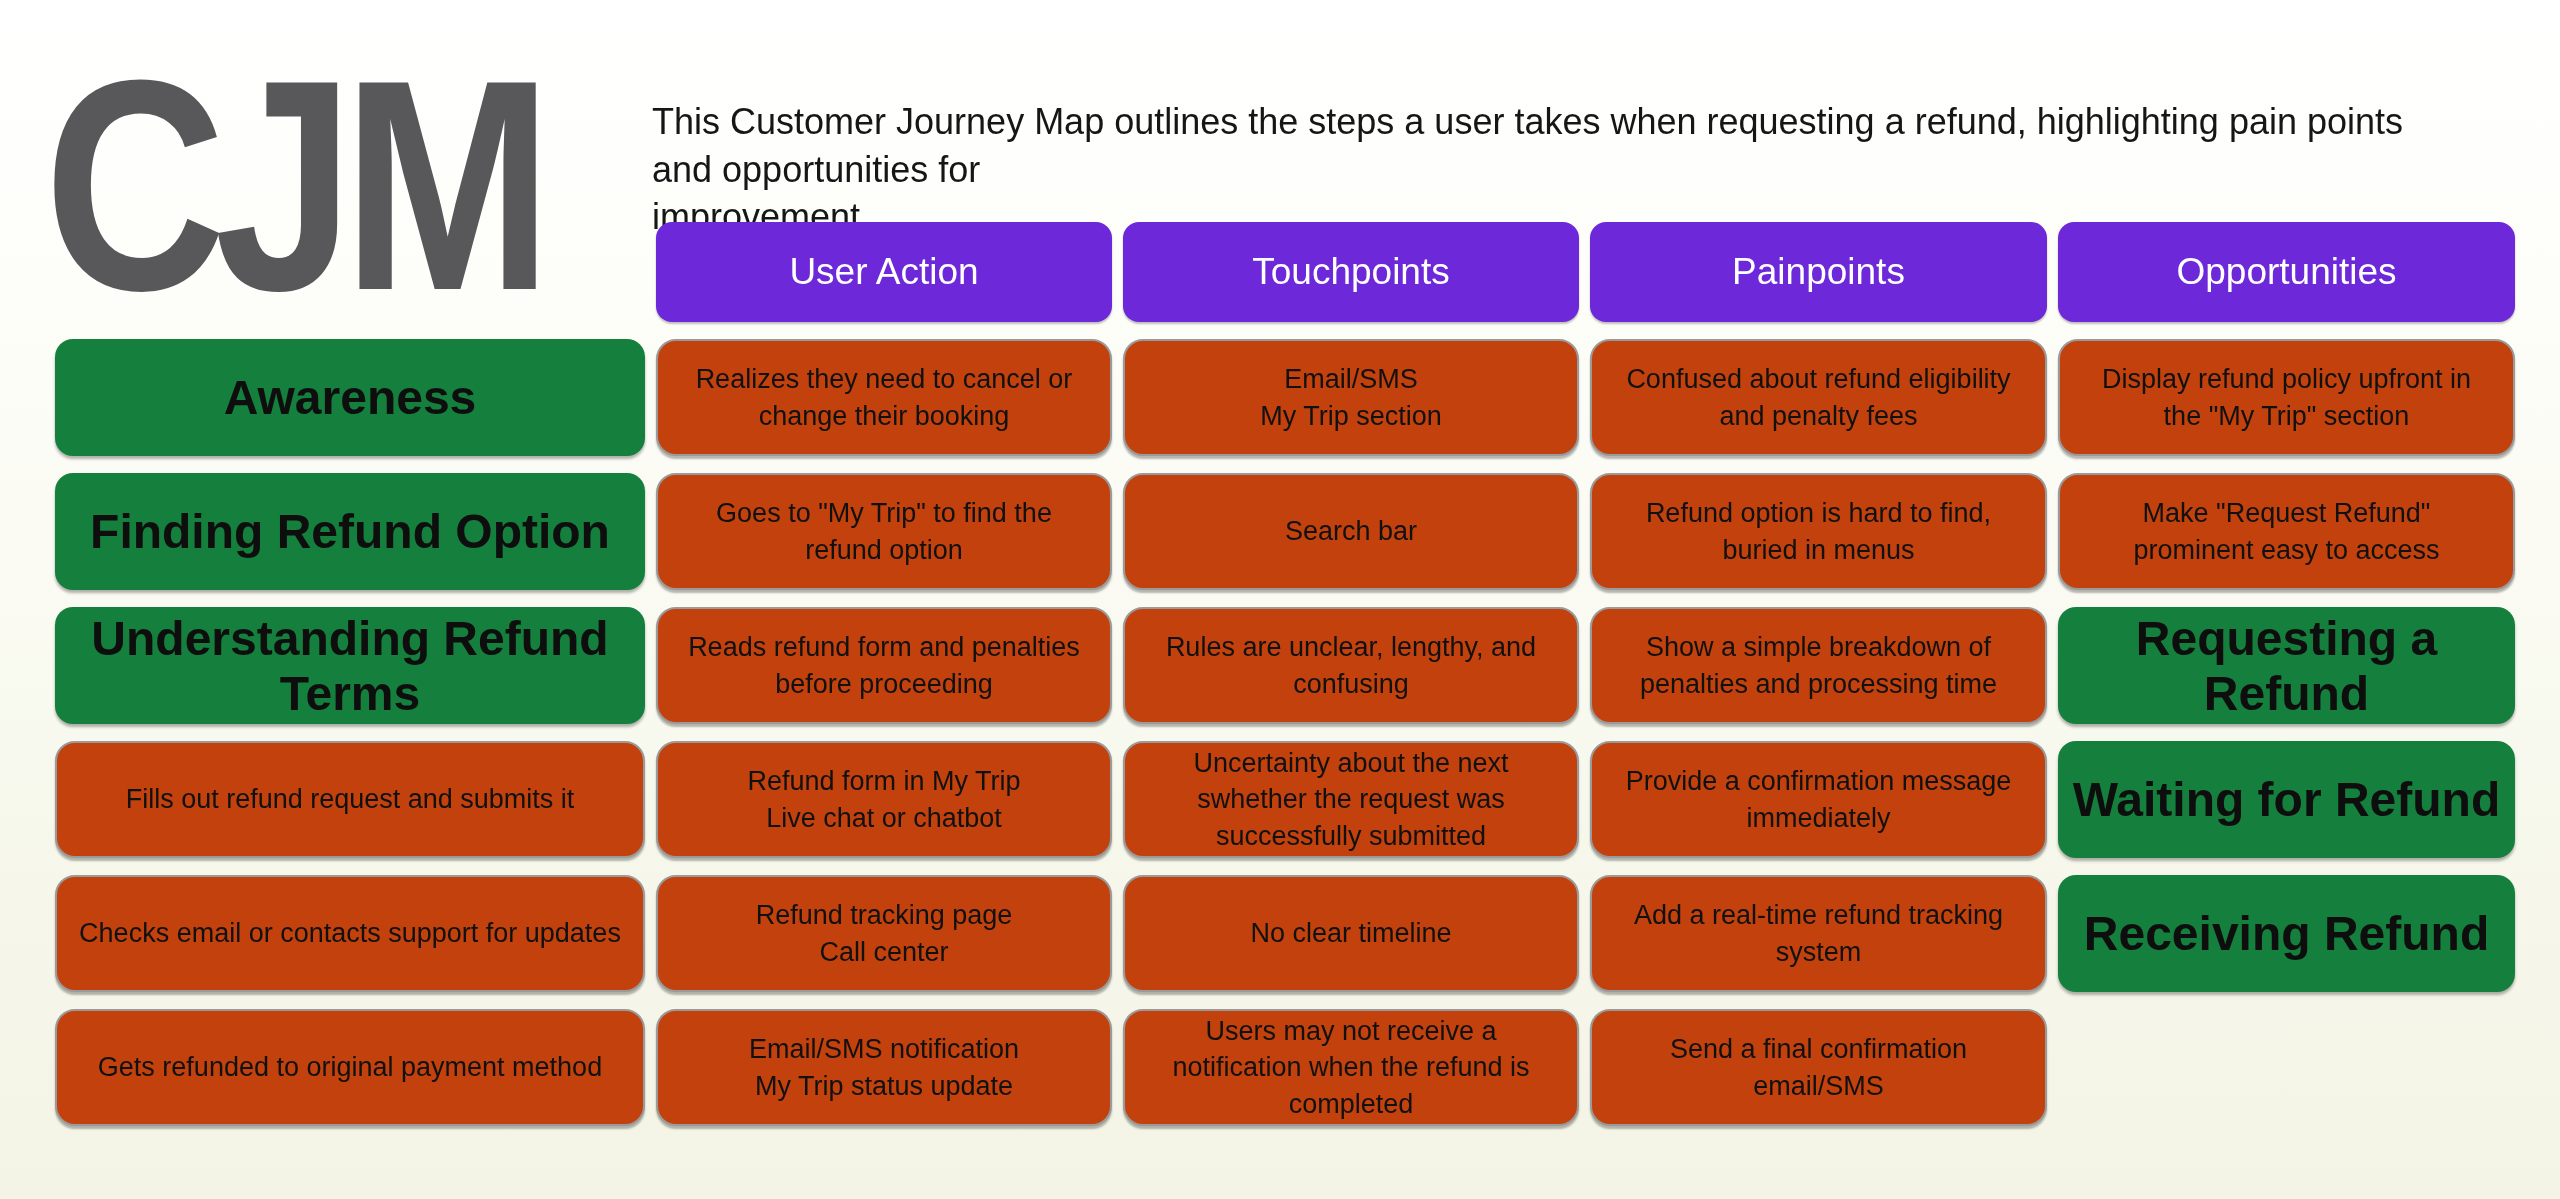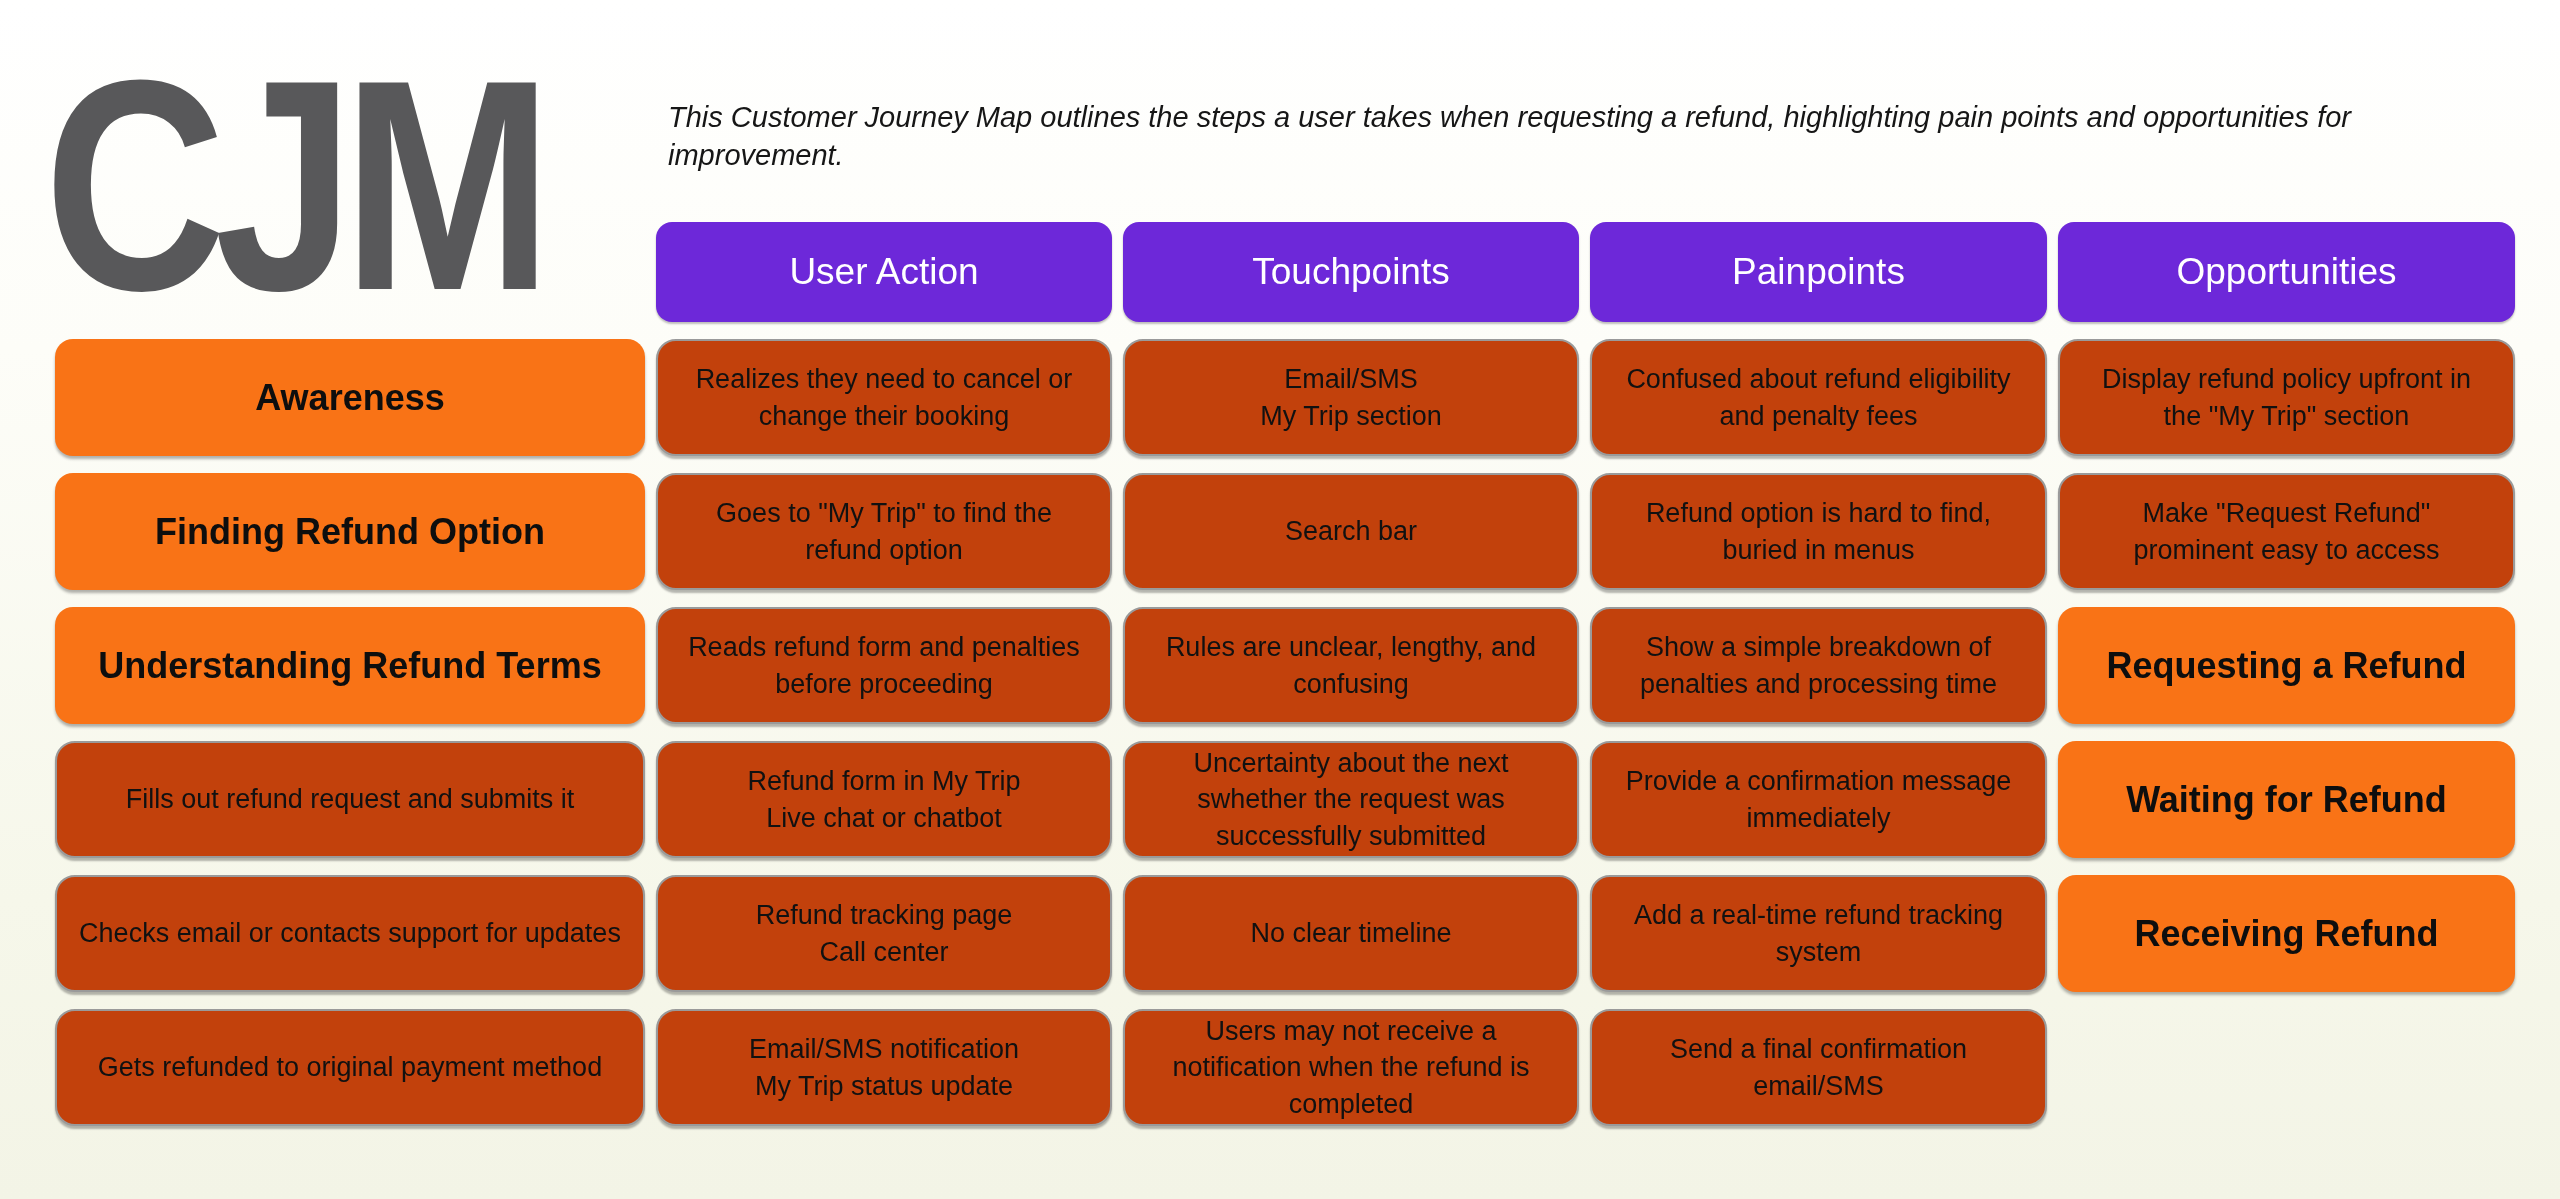--- a/index.html
+++ b/index.html
@@ -20,28 +20,27 @@
     font-weight: 900;
     letter-spacing: -14px;
     color: #58585a;
     transform: scaleX(0.84);
     transform-origin: left top;
     white-space: nowrap;
   }
 
   .description {
     position: absolute;
-    left: 668px;
+    left: 652px;
     top: 98px;
     width: 1820px;
-    font-size: 29px;
+    font-size: 36px;
     line-height: 1.32;
     color: #161616;
     white-space: pre-line;
-    font-style: italic;
   }
 
   .grid {
     position: absolute;
     left: 55px;
     top: 222px;
     display: grid;
     grid-template-columns: 590px 456px 456px 457px 457px;
     grid-template-rows: 100px repeat(6, 117px);
     column-gap: 11px;
@@ -54,27 +53,27 @@
     border-radius: 16px;
     display: flex;
     align-items: center;
     justify-content: center;
     font-size: 37px;
     font-weight: 400;
     box-shadow: 0 2px 2px rgba(0,0,0,0.25);
   }
 
   .stage {
-    background: #f97316;
+    background: #15803d;
     color: #0e0e0e;
     border-radius: 18px;
     display: flex;
     align-items: center;
     justify-content: center;
-    font-size: 36px;
+    font-size: 48px;
     font-weight: 700;
     text-align: center;
     box-shadow: 0 3px 3px rgba(0,0,0,0.30);
     padding: 0 14px;
   }
 
   .cell {
     background: #c2410c;
     border: 2.5px solid #9a9a9a;
     border-radius: 20px;

